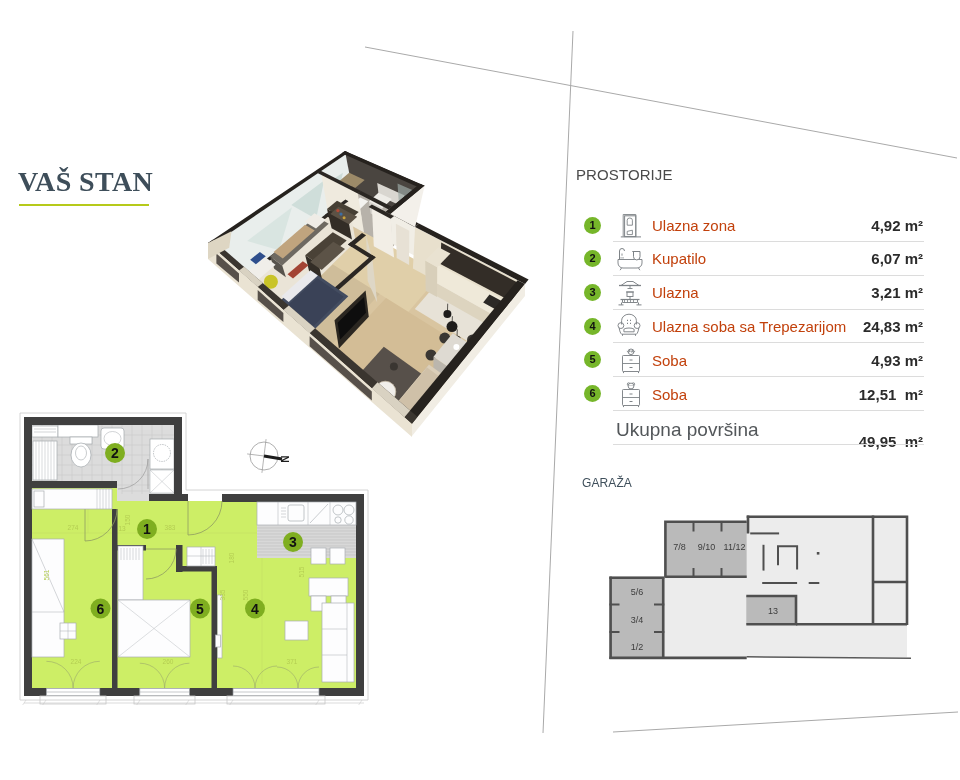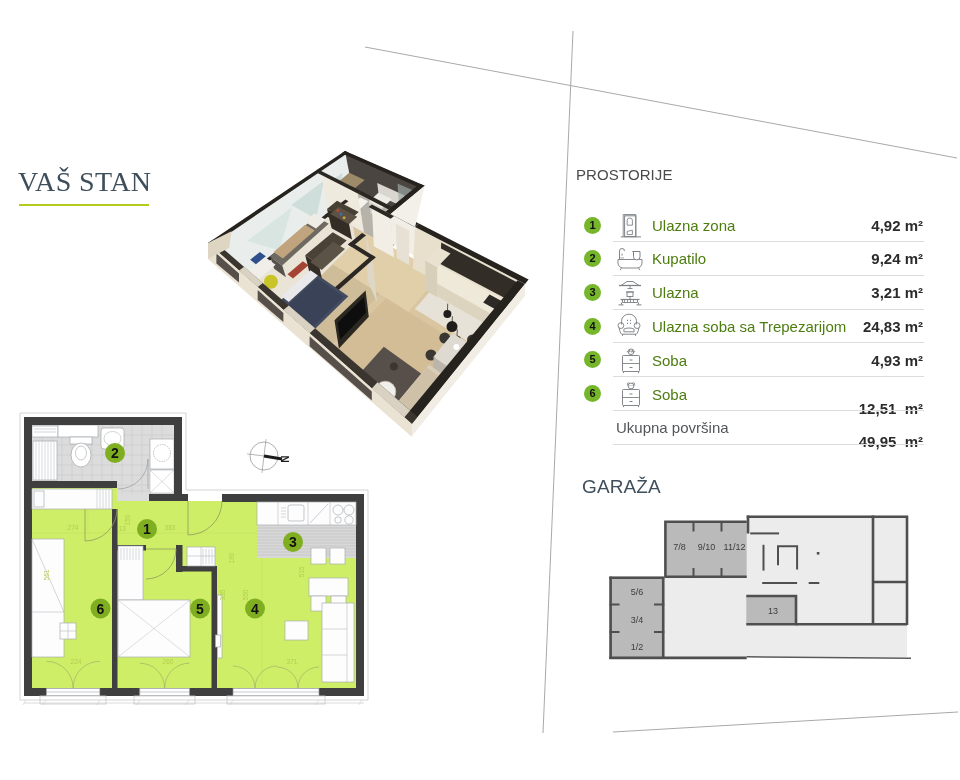--- a/index.html
+++ b/index.html
@@ -1,30 +1,30 @@
 <!DOCTYPE html>
 <html><head>
 <meta charset="utf-8">
 <style>
   html,body{margin:0;padding:0;}
   body{width:960px;height:780px;position:relative;overflow:hidden;background:#ffffff;
        font-family:"Liberation Sans", sans-serif;}
   .abs{position:absolute;}
   
   #vasstan{left:18px;top:166px;color:#3e4e5a;font-family:"Liberation Serif",serif;
-           font-size:28px;letter-spacing:0.4px;}
+           font-size:28px;letter-spacing:0.4px;font-weight:bold;}
   #vsline{left:19px;top:204px;width:130px;height:2px;background:#b6ca1a;}
   
   #prostorije{left:576px;top:166px;color:#4a4a4a;font-size:15px;letter-spacing:0.1px;}
-  #garaza{left:582px;top:476px;color:#3f4f5b;font-size:19px;letter-spacing:0.1px;}
+  #garaza{left:582px;top:476px;color:#3f4f5b;font-size:12px;letter-spacing:0.1px;}
   .rline{position:absolute;left:613px;width:311px;height:1px;background:#dcdcdc;}
   .circ{position:absolute;left:584px;width:17px;height:17px;border-radius:50%;
         background:#76b62a;color:#111;font-weight:bold;font-size:11px;
         text-align:center;line-height:17px;}
-  .lbl{position:absolute;left:652px;font-size:15px;color:#4d7c0f;}
+  .lbl{position:absolute;left:652px;font-size:15px;color:#c2410c;}
   .val{position:absolute;right:37px;font-size:15px;font-weight:bold;color:#2b2b2b;text-align:center;}
   .icon{position:absolute;left:618px;}
 </style>
 </head>
 <body>
 
 <svg class="abs" style="left:0;top:0" width="960" height="780" viewBox="0 0 960 780">
   <line x1="365" y1="47" x2="957" y2="158" stroke="#a9a9a9" stroke-width="1"></line>
   <line x1="573" y1="31" x2="543" y2="733" stroke="#a9a9a9" stroke-width="1"></line>
   <line x1="613" y1="732" x2="958" y2="712" stroke="#a9a9a9" stroke-width="1"></line>
@@ -55,21 +55,21 @@
   <g fill="none" stroke="#7e8387" stroke-width="0.95">
     <path d="M2 12.5 H26 v3.5 a5 5 0 0 1 -5 5 H7 a5 5 0 0 1 -5 -5 z" fill="#fff"></path>
     <path d="M5.5 21 l-1.4 2.2 M22.5 21 l1.4 2.2"></path>
     <path d="M3.5 12.5 V4 a2.5 2.5 0 0 1 5 0" stroke-width="1"></path>
     <path d="M6 6.5 v2.2 M4.9 10.4 l0 1 M6.1 10.4 l0 1 M7.3 10.4 l0 1" stroke-width="0.9"></path>
     <path d="M17.5 9.7 v-5.2 h6.5 v5.2 a2.5 2.5 0 0 1 -6.5 0 z" fill="#fff" stroke-width="1"></path>
     <path d="M16.3 4.5 h5" stroke-width="1"></path>
   </g>
 </svg>
 <div class="abs lbl" style="top:250px">Kupatilo</div>
-<div class="abs val" style="top:250px">9,24 m²</div>
+<div class="abs val" style="top:250px">6,07 m²</div>
 <div class="abs rline" style="top:274.8px"></div>
 
 <div class="abs circ" style="top:283.5px">3</div>
 <svg class="abs icon" style="left:617px;top:279px" width="26" height="27" viewBox="0 0 26 27">
   <g fill="none" stroke="#7e8387" stroke-width="0.95">
     <path d="M4 6.5 L10 2.5 h6 L22 6.5 z" fill="#fff"></path>
     <path d="M2 6.5 H24" stroke-width="1.3"></path>
     <path d="M10.5 9.5 h5 M13 6.6 v2.9" stroke-width="0.9"></path>
     <rect x="10" y="13" width="6" height="4.5" fill="#fff"></rect>
     <path d="M9 13 h8" stroke-width="1"></path>
@@ -124,24 +124,24 @@
     <circle cx="12" cy="5" r="2.9" fill="#fff"></circle>
     <circle cx="11" cy="4.6" r="0.5" fill="#85898c" stroke="none"></circle>
     <circle cx="13" cy="4.6" r="0.5" fill="#85898c" stroke="none"></circle>
     <rect x="3.5" y="8.5" width="17" height="16" fill="#fff" rx="0.8"></rect>
     <path d="M3.5 16.5 h17" stroke-width="0.9"></path>
     <path d="M10.5 13 h3 M10.5 20.5 h3" stroke-width="1"></path>
     <path d="M4.5 24.5 v1.6 M19.5 24.5 v1.6" stroke-width="1"></path>
   </g>
 </svg>
 <div class="abs lbl" style="top:386px">Soba</div>
-<div class="abs val" style="top:400px">12,51&nbsp; m²</div>
+<div class="abs val" style="top:386px">12,51&nbsp; m²</div>
 <div class="abs rline" style="top:410px"></div>
 
-<div class="abs" style="left:616px;top:419px;font-size:15px;color:#53575a">Ukupna površina</div>
+<div class="abs" style="left:616px;top:419px;font-size:19px;color:#53575a">Ukupna površina</div>
 <div class="abs val" style="top:433px">49,95&nbsp; m²</div>
 <div class="abs rline" style="top:443.8px"></div>
 
 <div class="abs" id="garaza">GARAŽA</div>
 
 <svg class="abs" style="left:190px;top:130px" width="350" height="310" viewBox="190 130 350 310" id="iso">
     <clipPath id="isoclip">
       <polygon points="345.0,151.0 424.6,185.7 390.5,214.1 415.1,226.9 525.0,284.0 412.0,424.0 208.0,243.0"></polygon>
     </clipPath>
     <g clip-path="url(#isoclip)">

